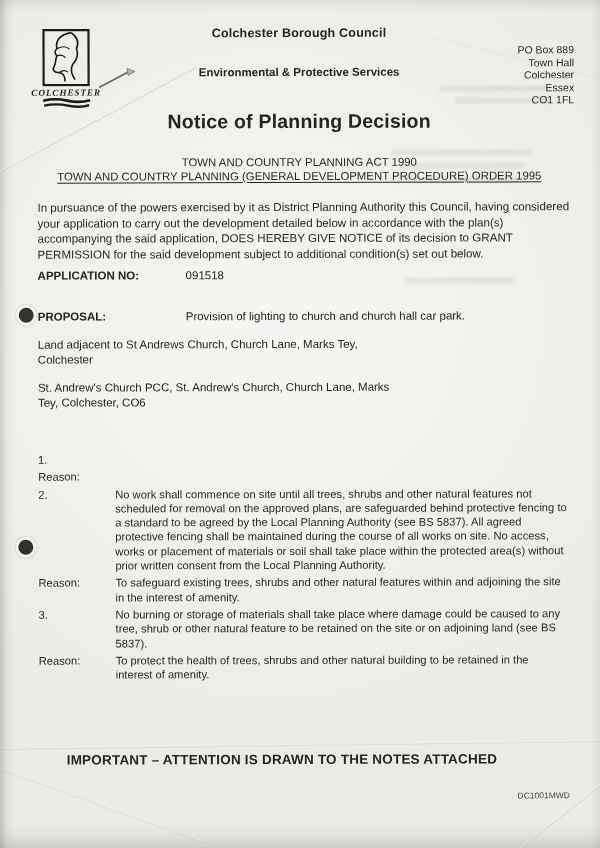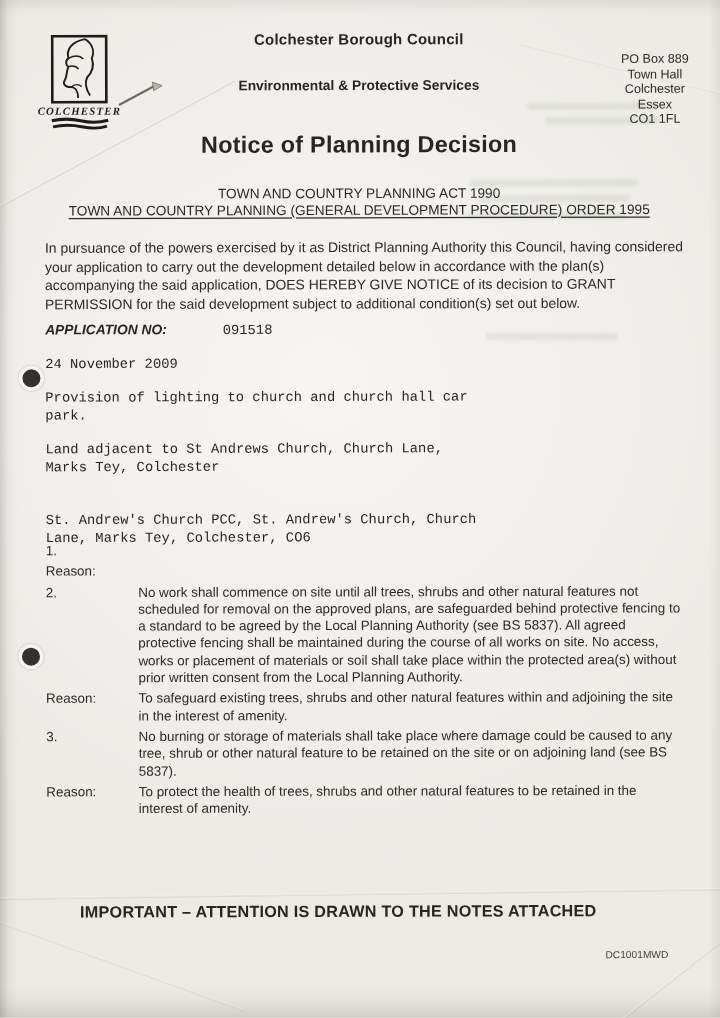--- a/index.html
+++ b/index.html
@@ -32,40 +32,40 @@
     box-shadow:0 0 2px rgba(0,0,0,0.25);}
   .bleed{position:absolute;background:rgba(110,128,112,0.13);filter:blur(1.4px);height:6px;border-radius:2px;pointer-events:none;}
   
   .logo{position:absolute;left:30px;top:28px;width:74px;text-align:center;}
   .logo svg{display:block;margin:0 auto;}
   .logo-word{font-family:"Liberation Serif","DejaVu Serif",serif;font-style:italic;font-weight:bold;
     font-size:9px;letter-spacing:1px;color:#23221f;margin-top:1px;}
   .pin{position:absolute;left:68px;top:38px;width:40px;height:22px;pointer-events:none;}
   .council{position:absolute;left:0;top:26px;width:600px;text-align:center;font-weight:bold;font-size:12.5px;letter-spacing:.2px;}
   .dept{position:absolute;left:0;top:66px;width:600px;text-align:center;font-weight:bold;font-size:11.5px;}
-  .address{position:absolute;right:25px;top:44px;text-align:center;font-size:10.5px;line-height:12.6px;color:#2b2a27;}
+  .address{position:absolute;right:25px;top:44px;text-align:right;font-size:10.5px;line-height:12.6px;color:#2b2a27;}
   
   .doc-title{position:absolute;left:0;top:110px;width:600px;text-align:center;font-weight:bold;font-size:19.5px;letter-spacing:.2px;}
   .acts{position:absolute;left:0;top:156px;width:600px;text-align:center;font-size:11.4px;line-height:13.6px;color:#2a2926;}
   .acts .underlined{text-decoration:underline;text-underline-offset:2px;}
   
   .intro{position:absolute;left:38px;top:199px;width:540px;font-size:11.6px;line-height:15.6px;margin:0;color:#2a2926;}
   
   .fields{position:absolute;left:38px;top:268px;width:540px;font-size:11.5px;line-height:15px;}
   .field-row{display:flex;margin-bottom:13px;}
-  .field-label{width:148px;flex:none;font-weight:bold;font-style:italic;}
-  .field-value{width:368px;margin:0;font-family:Liberation Mono, monospace;}
+  .field-label{width:148px;flex:none;font-weight:bold;}
+  .field-value{width:368px;margin:0;}
   
   .conds{position:absolute;left:38px;top:452px;width:540px;font-size:11.2px;line-height:14.3px;color:#2a2926;}
   .cond-row{display:flex;margin-bottom:3px;}
   .cond-num{width:77px;flex:none;}
   .cond-text{width:452px;margin:0;}
   
   .important{position:absolute;left:0;top:752px;width:562px;text-align:center;font-weight:bold;font-size:13.5px;letter-spacing:.2px;}
-  .doc-code{position:absolute;right:44px;top:791px;font-size:8.5px;color:#45443f;}
+  .doc-code{position:absolute;right:31px;top:791px;font-size:8.5px;color:#45443f;}
 </style>
 </head>
 <body>
 
 <div class="paper">
   <div class="content">
 
     <div class="crease c1"></div>
     <div class="crease c2"></div>
     <div class="crease c3"></div>
@@ -116,30 +116,30 @@
     </div>
 
     <p class="intro">In pursuance of the powers exercised by it as District Planning Authority this Council, having considered your application to carry out the development detailed below in accordance with the plan(s) accompanying the said application, DOES HEREBY GIVE NOTICE of its decision to GRANT PERMISSION for the said development subject to additional condition(s) set out below.</p>
 
     <div class="fields">
       <div class="field-row">
         <span class="field-label">APPLICATION NO:</span>
         <p class="field-value">091518</p>
       </div>
       <div class="field-row">
-        <p class="field-value">24 November 2009</p>
       </div>
       <div class="field-row">
+        <span class="field-label">PROPOSAL:</span>
         <p class="field-value">Provision of lighting to church and church hall car park.</p>
       </div>
       <div class="field-row">
         <p class="field-value" style="width:352px;">Land adjacent to St Andrews Church, Church Lane, Marks Tey, Colchester</p>
       </div>
       <div class="field-row">
-        <p class="field-value" style="width:362px;margin-top:16px;">St. Andrew's Church PCC, St. Andrew's Church, Church Lane, Marks Tey, Colchester, CO6</p>
+        <p class="field-value" style="width:362px;">St. Andrew's Church PCC, St. Andrew's Church, Church Lane, Marks Tey, Colchester, CO6</p>
       </div>
     </div>
 
     <div class="conds">
       <div class="cond-row">
         <span class="cond-num">1.</span>
       </div>
       <div class="cond-row">
         <span class="cond-num">Reason:</span>
       </div>
@@ -150,21 +150,21 @@
       <div class="cond-row">
         <span class="cond-num">Reason:</span>
         <p class="cond-text">To safeguard existing trees, shrubs and other natural features within and adjoining the site in the interest of amenity.</p>
       </div>
       <div class="cond-row">
         <span class="cond-num">3.</span>
         <p class="cond-text">No burning or storage of materials shall take place where damage could be caused to any tree, shrub or other natural feature to be retained on the site or on adjoining land (see BS 5837).</p>
       </div>
       <div class="cond-row">
         <span class="cond-num">Reason:</span>
-        <p class="cond-text">To protect the health of trees, shrubs and other natural features to be retained in the interest of amenity.</p>
+        <p class="cond-text">To protect the health of trees, shrubs and other natural building to be retained in the interest of amenity.</p>
       </div>
     </div>
 
     <div class="important">IMPORTANT – ATTENTION IS DRAWN TO THE NOTES ATTACHED</div>
     <div class="doc-code">DC1001MWD</div>
 
   </div>
 </div>
 
 </body></html>

